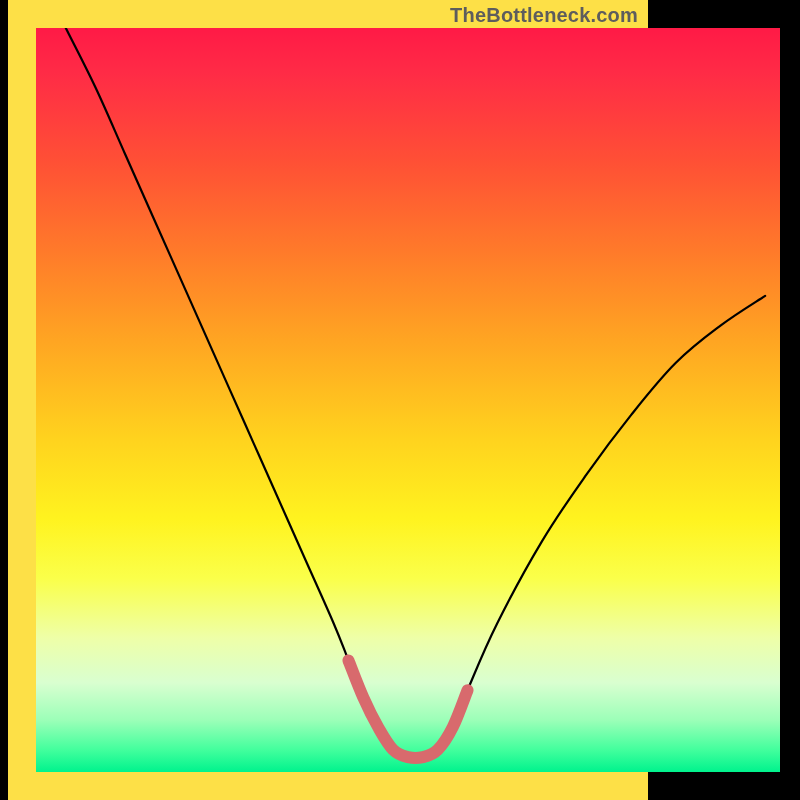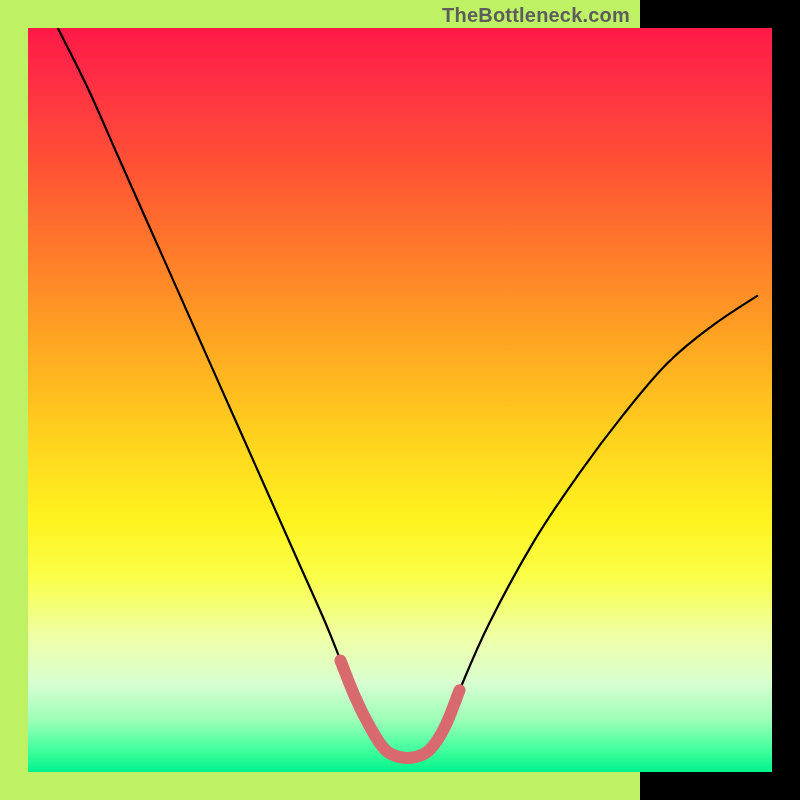--- a/index.html
+++ b/index.html
@@ -8,21 +8,22 @@
     width: 800px;
     height: 800px;
     overflow: hidden;
     background: #000;
     font-family: Arial, Helvetica, sans-serif;
   }
   .frame {
     position: relative;
     width: 640px;
     height: 800px;
-    background: #bef264;
+    background: #fde047;
+    margin-left: 8px;
   }
   .watermark {
     position: absolute;
     top: 4px;
     right: 10px;
     color: #5d5d5d;
     font-size: 20px;
     font-weight: 600;
     letter-spacing: 0.2px;
     z-index: 5;

